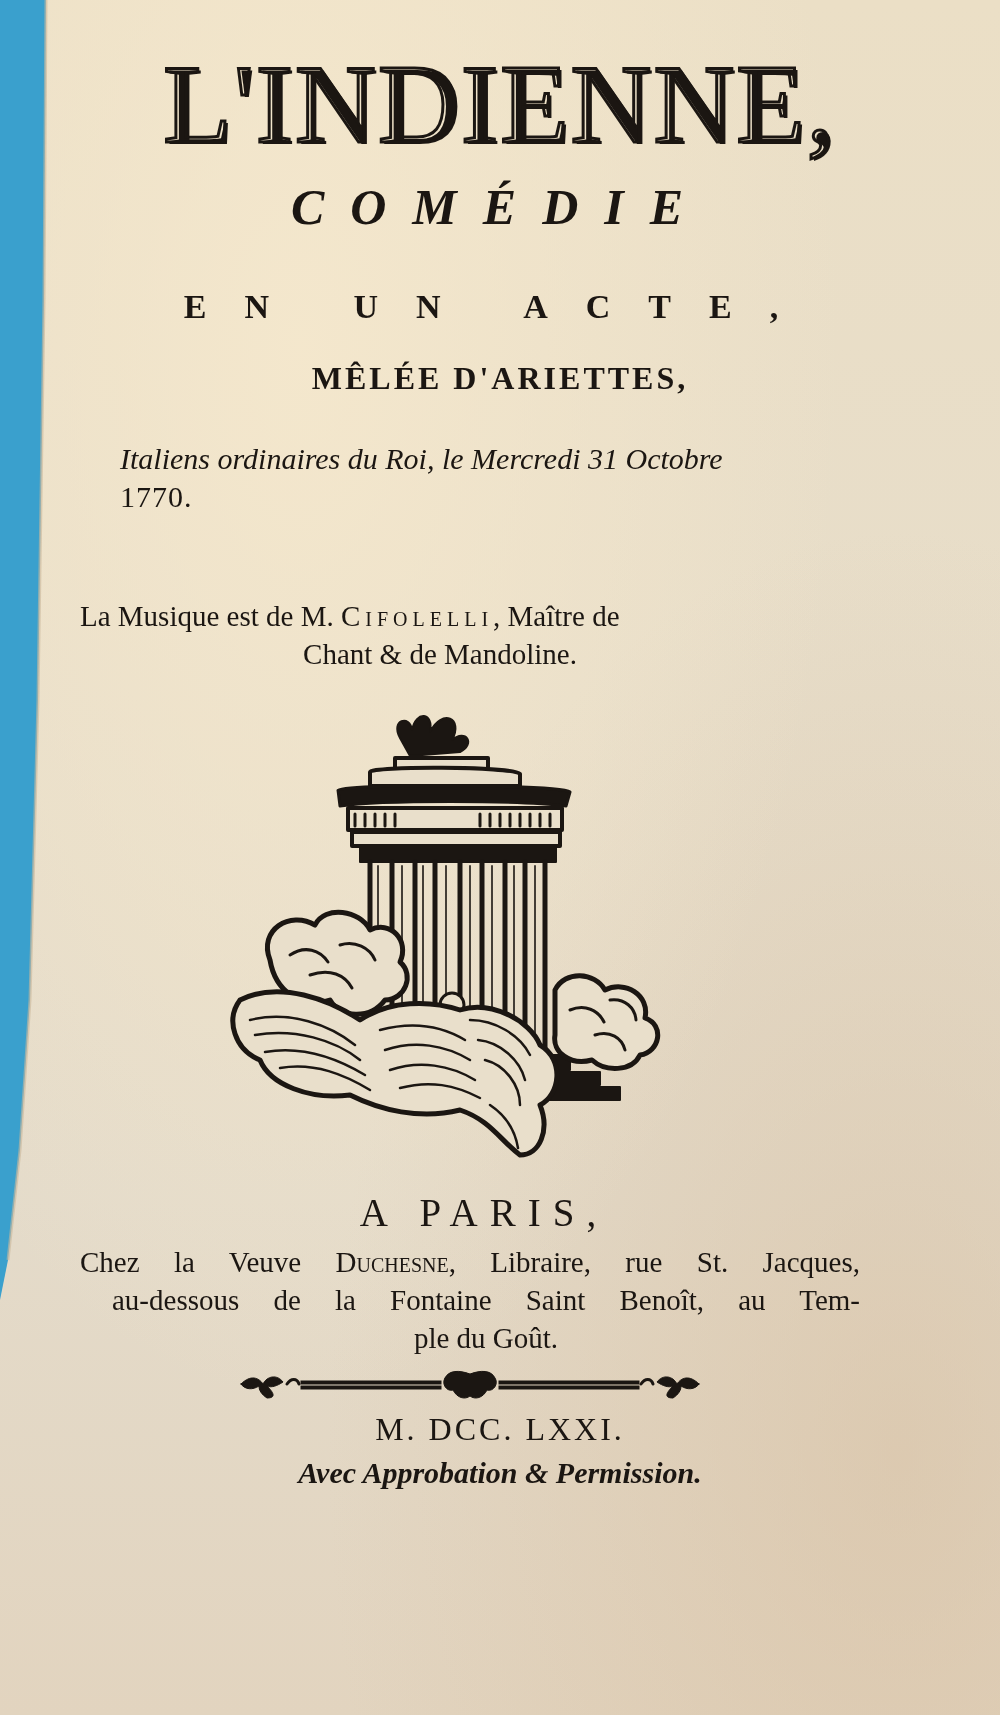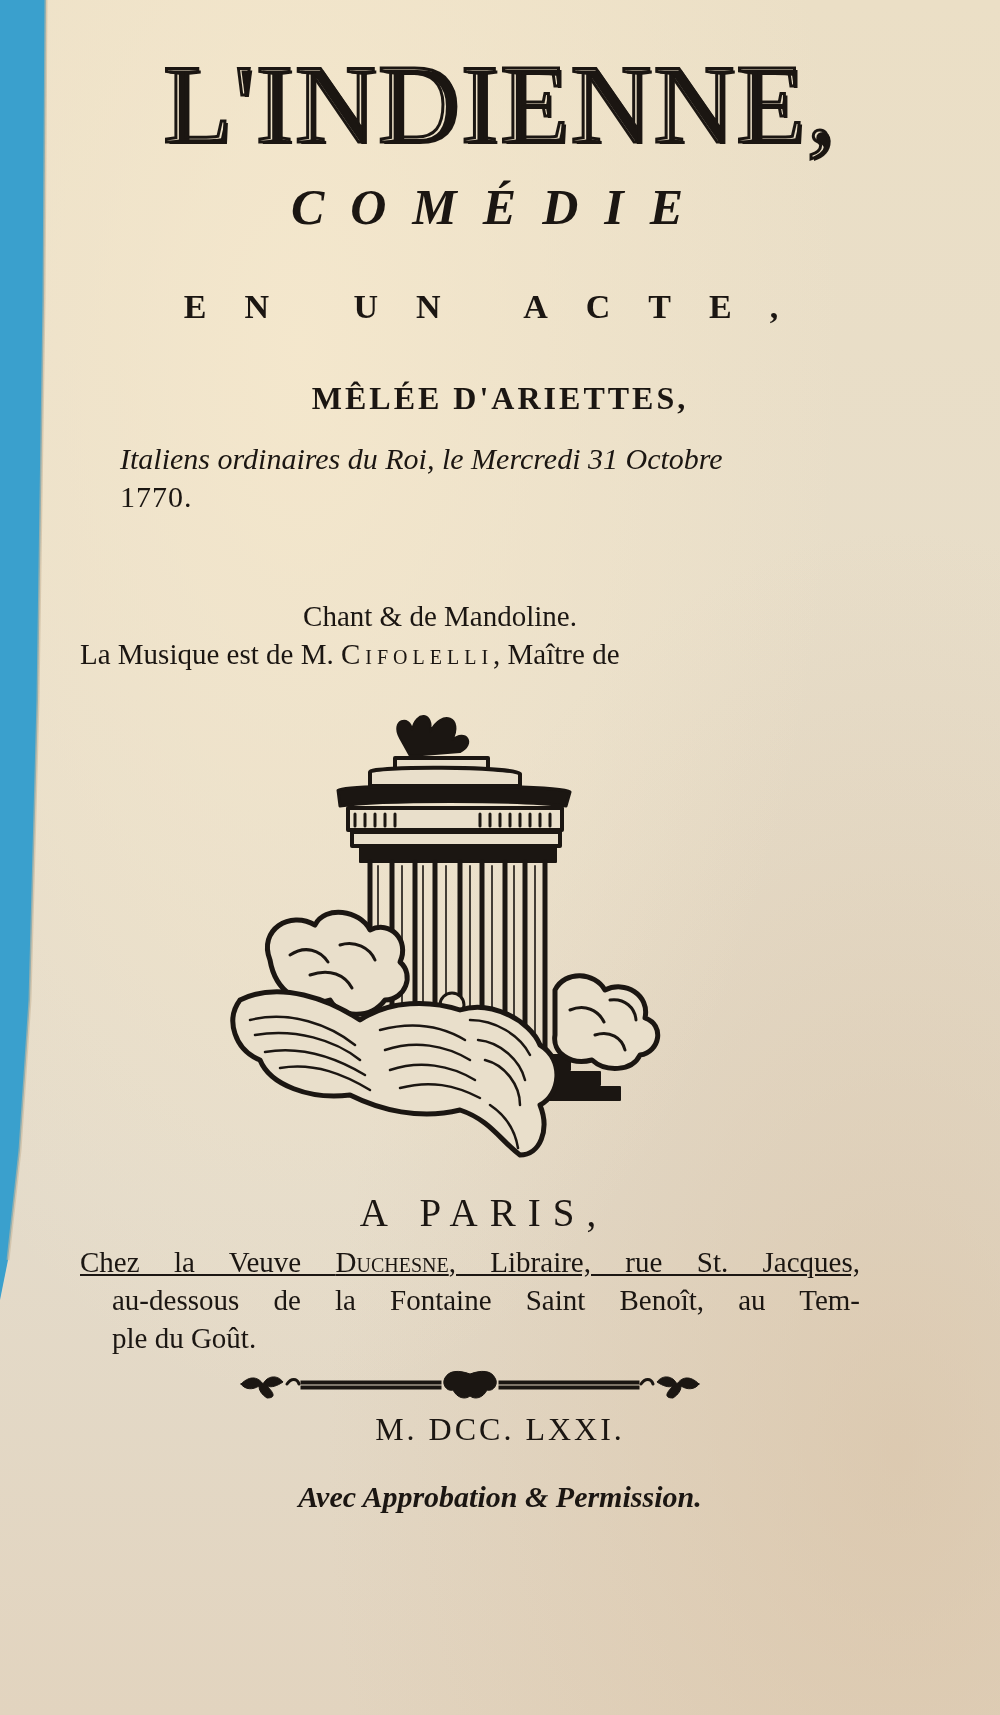--- a/index.html
+++ b/index.html
@@ -42,21 +42,20 @@
       top: 290px; left: 40px; width: 920px;
       font-family: "Liberation Serif", serif;
       font-size: 34px; letter-spacing: 38px; font-weight: 700;
       line-height: 1;
     }
     .ariettes {
       top: 362px; left: 40px; width: 920px;
       font-family: "Liberation Serif", serif;
       font-size: 32px; letter-spacing: 3px; font-weight: 700;
       line-height: 1;
-      margin-top: 20px;
     }
     .represent {
       position: absolute; top: 440px; left: 80px; width: 800px;
       font-family: "Liberation Serif", serif; font-style: italic;
       font-size: 30px; line-height: 38px; text-align: justify;
     }
     .represent .l { display: block; }
     .represent .l2 { padding-left: 40px; }
     .represent .l3 { padding-left: 40px; font-style: normal; letter-spacing: 1px; }
     .musique {
@@ -73,37 +72,37 @@
     .paris {
       top: 1193px; left: 24px; width: 920px;
       font-family: Liberation Serif, serif;
       font-size: 39px; letter-spacing: 12px; line-height: 1;
     }
     .imprint {
       position: absolute; top: 1243px; left: 80px; width: 780px;
       font-family: "Liberation Serif", serif;
       font-size: 29px; line-height: 38px;
     }
-    .imprint .l { display: block; }
-    .imprint .l1 { text-align: justify; text-align-last: justify; text-decoration: underline; }
+    .imprint .l { display: block; text-align: center; }
+    .imprint .l1 { text-align: justify; text-align-last: justify; }
     .imprint .l2 { padding-left: 32px; text-align: justify; text-align-last: justify; }
     .imprint .l3 { padding-left: 32px; }
     .imprint .sc { font-variant: small-caps; }
 
     .rule { position: absolute; left: 237px; top: 1368px; width: 466px; height: 34px; }
 
     .date {
       top: 1413px; left: 40px; width: 920px;
       font-family: "Liberation Serif", serif;
       font-size: 32px; letter-spacing: 3px; line-height: 1;
     }
     .approb {
       top: 1458px; left: 40px; width: 920px;
       font-family: "Liberation Serif", serif; font-style: italic;
-      font-size: 30px; line-height: 1; font-weight: 700; margin-top: 24px;
+      font-size: 30px; line-height: 1; font-weight: 700;
     }
   </style>
 </head>
 <body>
 
 <div class="paper"></div>
 
 <svg class="spine" viewBox="0 0 60 1715" preserveAspectRatio="none">
   <path d="M0 0 L46 0 L44 300 L38 700 L30 1000 L20 1150 L8 1260 L0 1300 Z" fill="#3aa0cd"></path>
   <path d="M46 0 L44 300 L38 700 L30 1000 L20 1150 L8 1260" stroke="#c9b89b" stroke-width="3" fill="none" opacity="0.6"></path>
@@ -118,22 +117,22 @@
   <div class="center comedie">COMÉDIE</div>
 
   <div class="center ariettes">MÊLÉE D'ARIETTES,</div>
 
   <div class="represent">
     <span class="l l2">Italiens ordinaires du Roi, le Mercredi 31 Octobre</span>
     <span class="l l3">1770.</span>
   </div>
 
   <div class="musique">
+    <span class="l l1"><span>La Musique est de M. </span><span class="sc">Cifolelli</span><span>, Maître de</span></span>
     <span class="l l2">Chant &amp; de Mandoline.</span>
-    <span class="l l1"><span>La Musique est de M. </span><span class="sc">Cifolelli</span><span>, Maître de</span></span>
   </div>
 
   <svg class="vignette" viewBox="0 0 470 460">
     <g fill="none" stroke="#1b1612" stroke-linecap="round" stroke-linejoin="round">
 
       <path d="M180 38 C170 20 190 14 192 30 C196 10 214 12 210 32 C222 8 244 18 232 40 C246 28 256 44 240 52 L190 56 Z" fill="#1b1612" stroke-width="2"></path>
 
       <path d="M175 58 H268 V70 H175 Z" fill="#e9dfcb" stroke-width="4"></path>
       <path d="M150 72 C150 66 292 66 300 74 V86 H150 Z" fill="#e9dfcb" stroke-width="4"></path>
 

